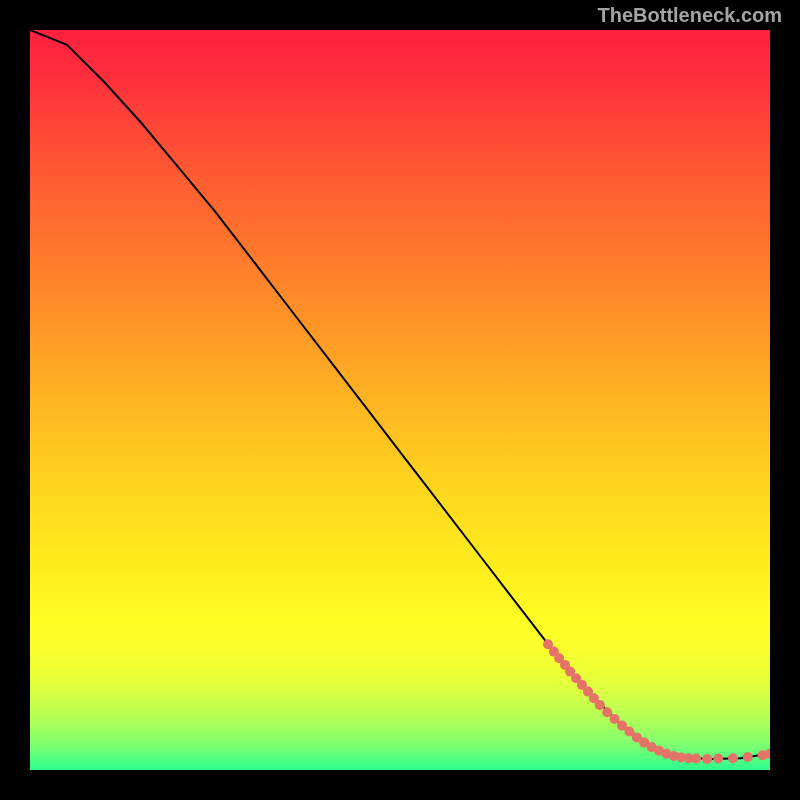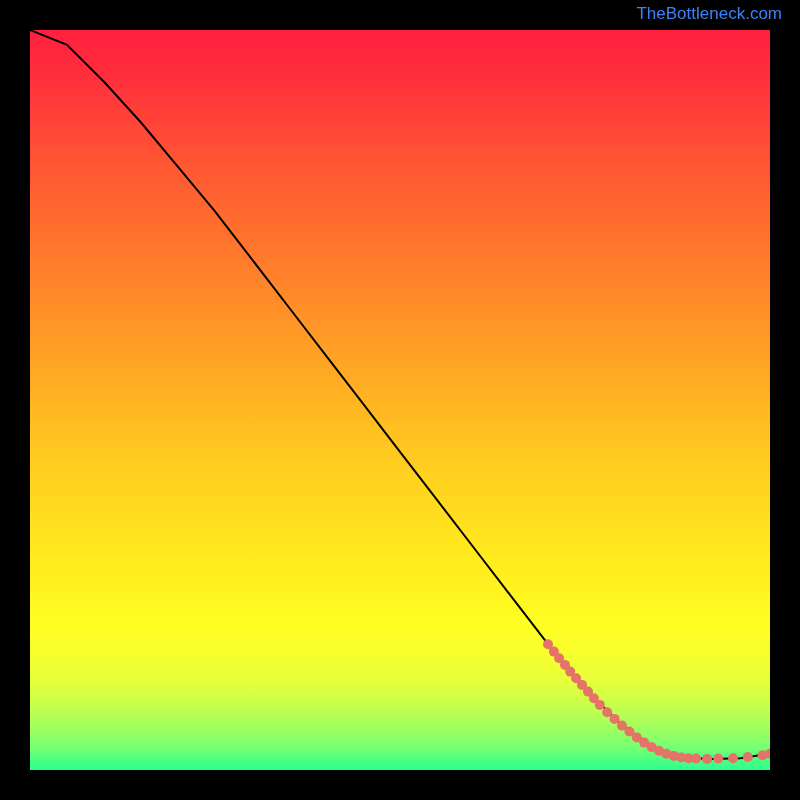--- a/index.html
+++ b/index.html
@@ -61,23 +61,23 @@
     stroke-width: 2;
   }
   .marker {
     fill: #e57368;
     stroke: none;
   }
   .watermark {
     position: absolute;
     top: 4px;
     right: 18px;
-    color: #3b82f6;
-    font-size: 17px;
-    font-weight: 400;
+    color: #a3a3a3;
+    font-size: 20px;
+    font-weight: 700;
     user-select: none;
     pointer-events: none;
   }
 </style>
 </head>
 <body>
 
 <div class="stage">
   <div class="plot-area"></div>
   <svg class="curve-svg" viewBox="0 0 740 740" preserveAspectRatio="none">

